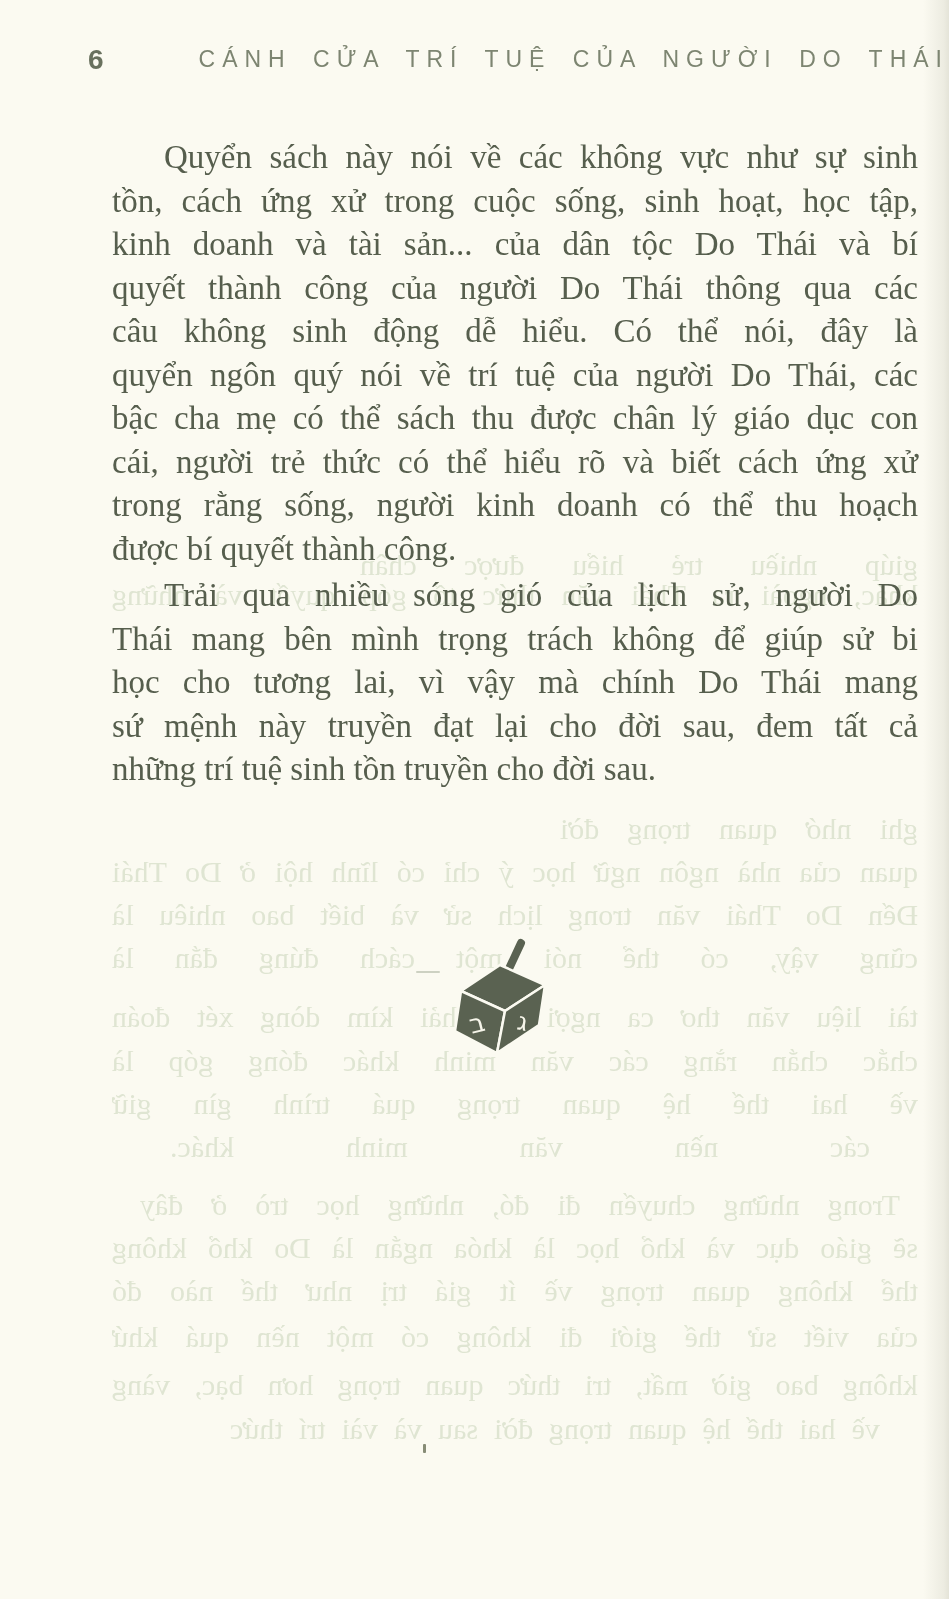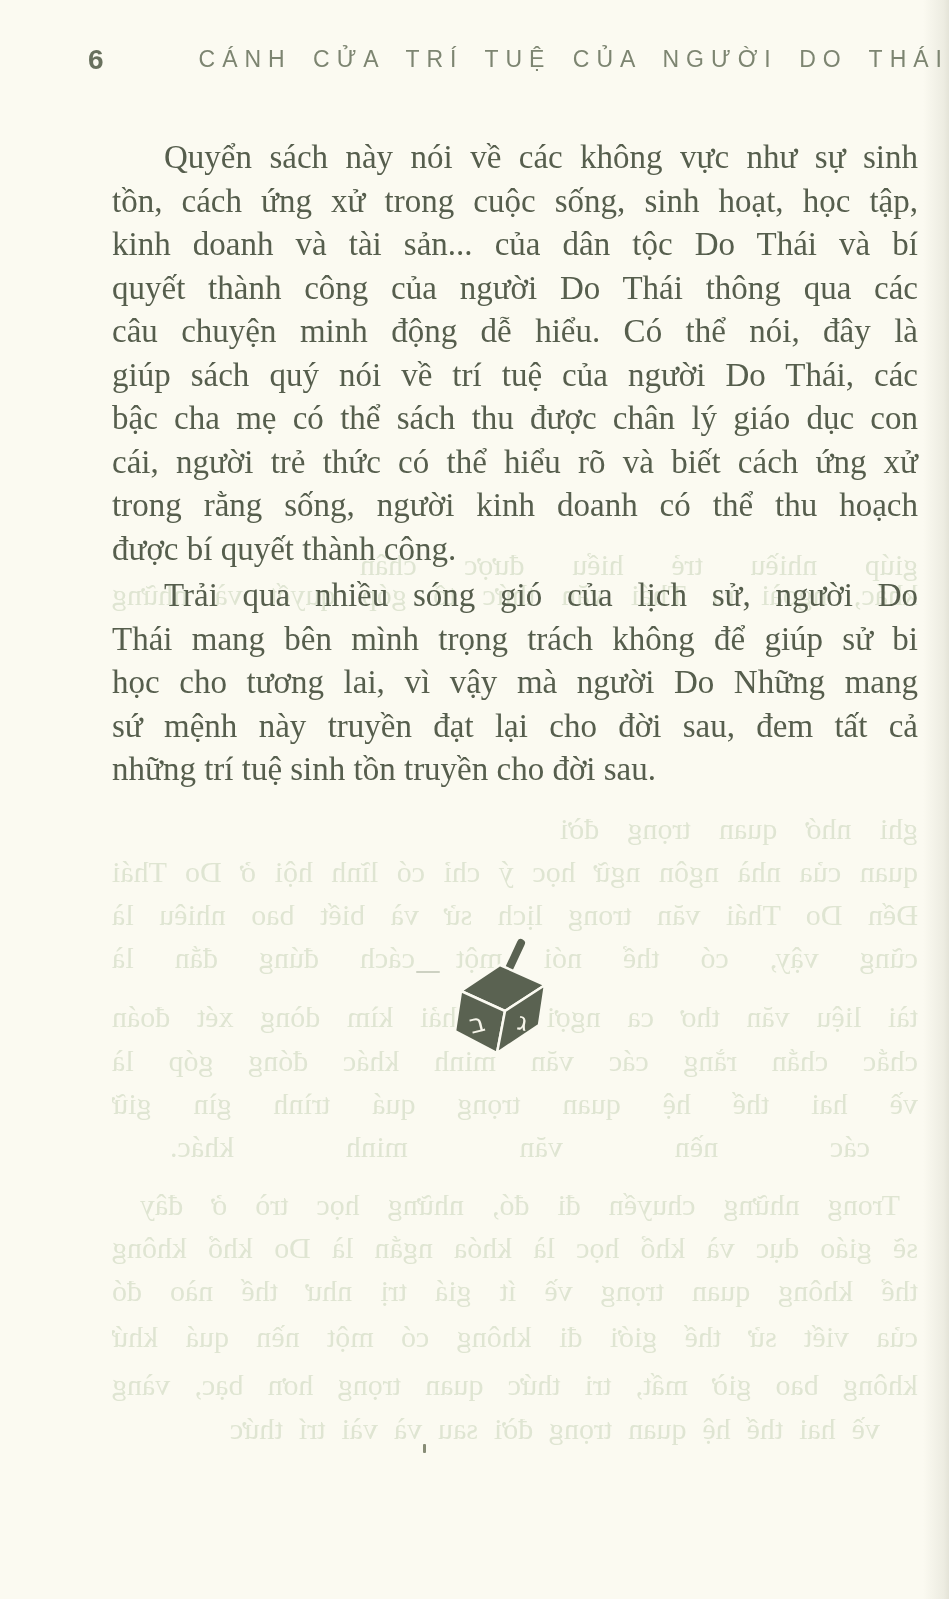--- a/index.html
+++ b/index.html
@@ -104,31 +104,31 @@
     <div class="page-number">6</div>
     <div class="running-title">CÁNH CỬA TRÍ TUỆ CỦA NGƯỜI DO THÁI</div>
   </div>
 
   <div class="body-text">
     <div class="para">
         <div class="line first">Quyển sách này nói về các không vực như sự sinh</div>
         <div class="line">tồn, cách ứng xử trong cuộc sống, sinh hoạt, học tập,</div>
         <div class="line">kinh doanh và tài sản... của dân tộc Do Thái và bí</div>
         <div class="line">quyết thành công của người Do Thái thông qua các</div>
-        <div class="line">câu chuyện minh động dễ hiểu. Có thể nói, đây là</div>
-        <div class="line">giúp sách quý nói về trí tuệ của người Do Thái, các</div>
+        <div class="line">câu không sinh động dễ hiểu. Có thể nói, đây là</div>
+        <div class="line">quyển ngôn quý nói về trí tuệ của người Do Thái, các</div>
         <div class="line">bậc cha mẹ có thể sách thu được chân lý giáo dục con</div>
         <div class="line">cái, người trẻ thức có thể hiểu rõ và biết cách ứng xử</div>
         <div class="line">trong rằng sống, người kinh doanh có thể thu hoạch</div>
         <div class="line last">được bí quyết thành công.</div>
       </div>
     <div class="para">
         <div class="line first">Trải qua nhiều sóng gió của lịch sử, người Do</div>
         <div class="line">Thái mang bên mình trọng trách không để giúp sử bi</div>
-        <div class="line">học cho tương lai, vì vậy mà người Do Những mang</div>
+        <div class="line">học cho tương lai, vì vậy mà chính Do Thái mang</div>
         <div class="line">sứ mệnh này truyền đạt lại cho đời sau, đem tất cả</div>
         <div class="line last">những trí tuệ sinh tồn truyền cho đời sau.</div>
       </div>
   </div>
 
   <div class="scan-dash"></div>
   <div class="scan-speck"></div>
 
   <div class="ornament">
     <svg width="124" height="120" viewBox="0 0 124 120" xmlns="http://www.w3.org/2000/svg">

